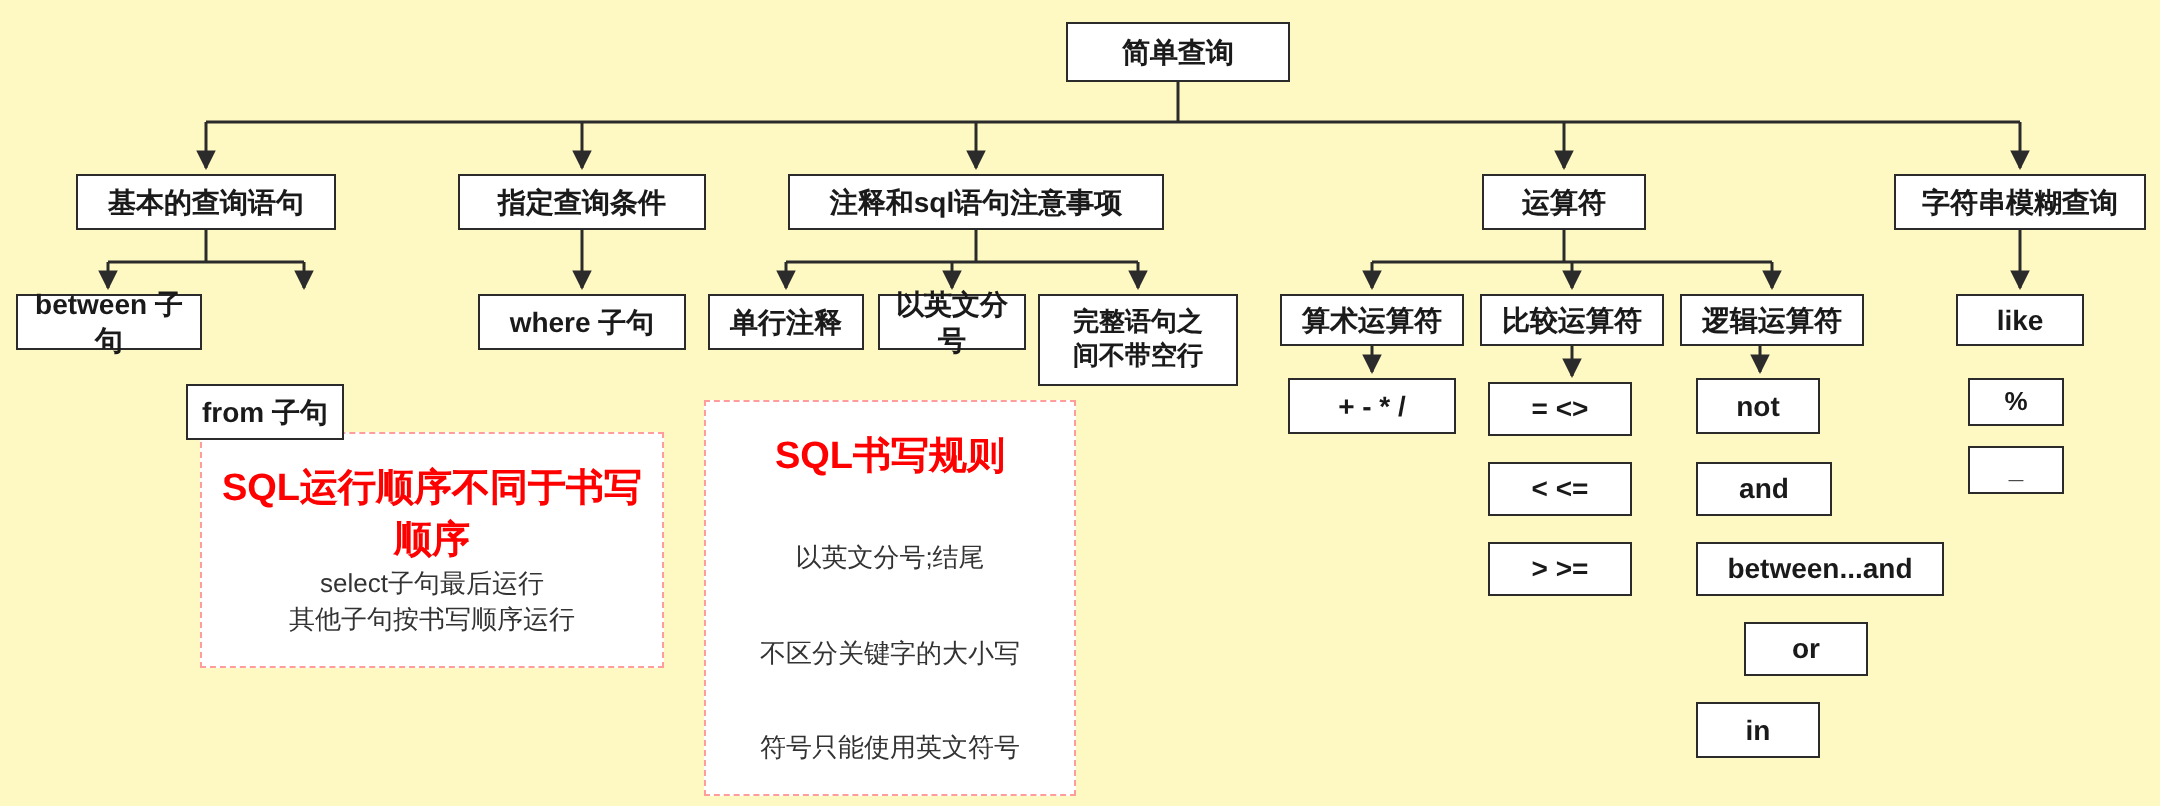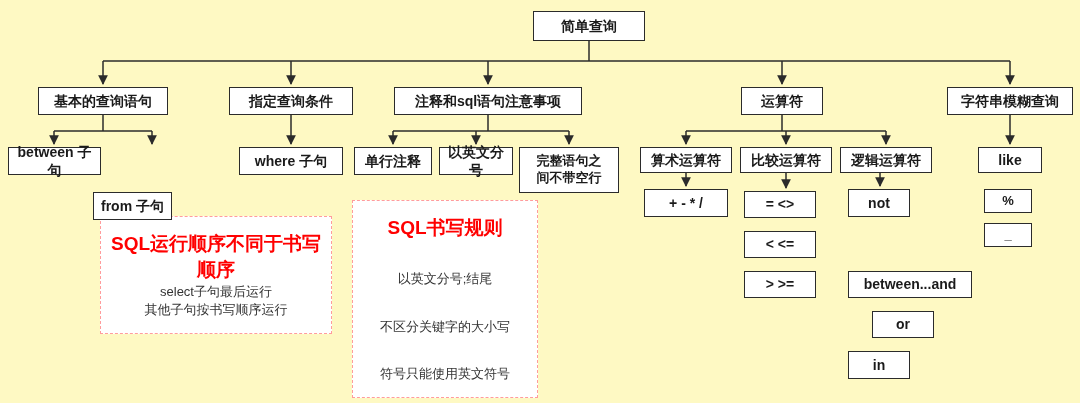--- a/index.html
+++ b/index.html
@@ -128,20 +128,21 @@
 
   <div class="box" style="left:978px; top:147px; width:64px; height:26px;text-align:right;">like</div>
 
   <div class="box" style="left:644px; top:189px; width:84px; height:28px;">+ - * /</div>
 
   <div class="box" style="left:744px; top:191px; width:72px; height:27px;">= &lt;&gt;</div>
   <div class="box" style="left:744px; top:231px; width:72px; height:27px;">&lt; &lt;=</div>
   <div class="box" style="left:744px; top:271px; width:72px; height:27px;">&gt; &gt;=</div>
 
   <div class="box" style="left:848px; top:189px; width:62px; height:28px;">not</div>
+  <div class="box" style="left:848px; top:231px; width:68px; height:27px;">and</div>
   <div class="box" style="left:848px; top:271px; width:124px; height:27px;">between...and</div>
   <div class="box" style="left:848px; top:311px; width:62px; height:27px;margin-left:24px;">or</div>
   <div class="box" style="left:848px; top:351px; width:62px; height:28px;">in</div>
 
   <div class="box small" style="left:984px; top:189px; width:48px; height:24px;">%</div>
   <div class="box small" style="left:984px; top:223px; width:48px; height:24px;">_</div>
 
   <div class="note" style="left:100px; top:216px; width:232px; height:118px;">
     <div class="note-title">SQL运行顺序不同于书写顺序</div>
     <div class="note-line">select子句最后运行</div>

